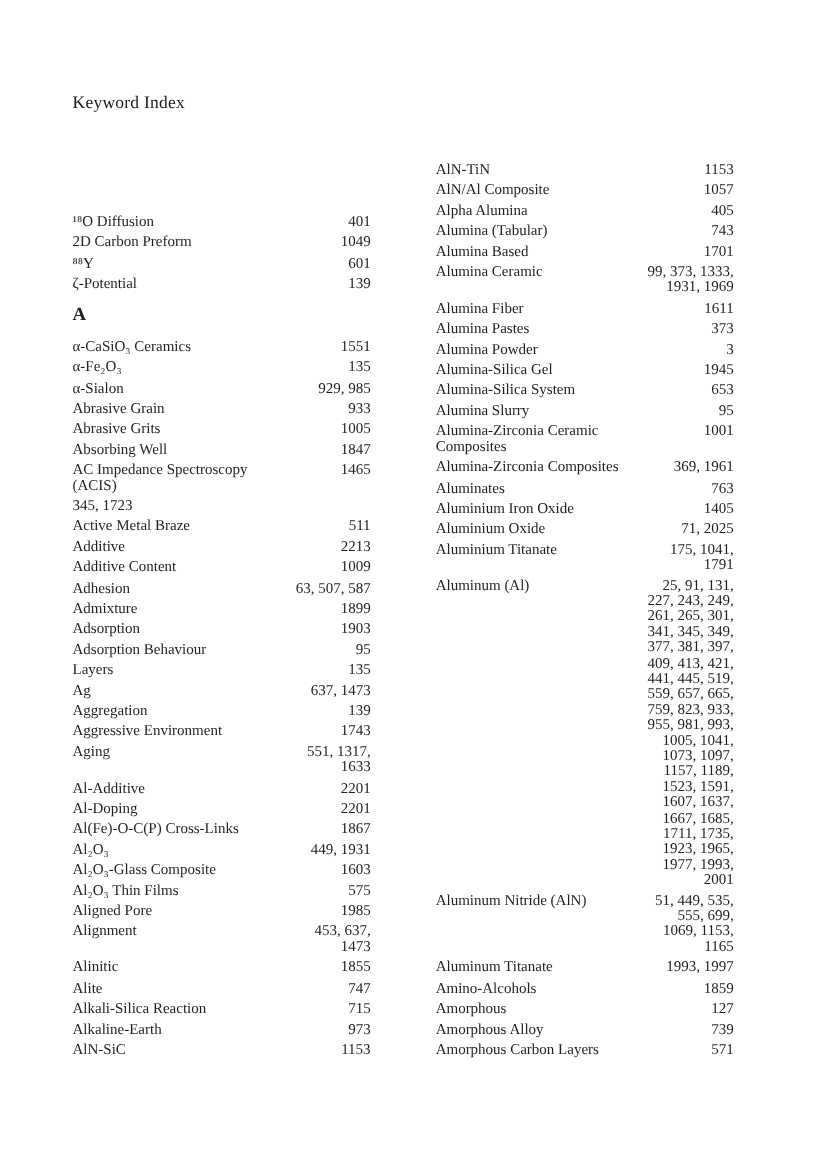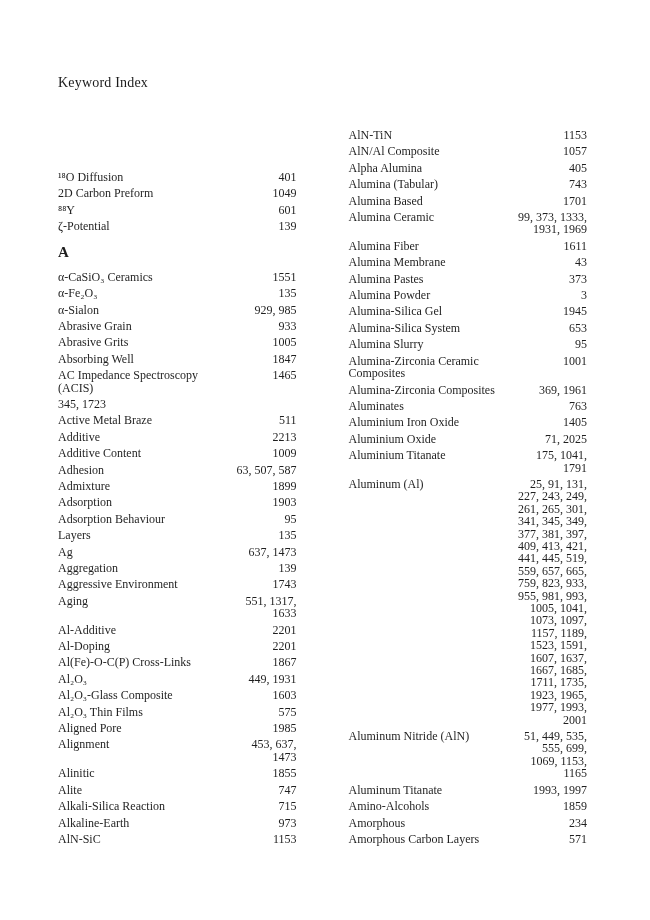--- a/index.html
+++ b/index.html
@@ -250,24 +250,20 @@
           <div class="pages">1701</div>
         </div>
         <div class="row">
           <div class="term">Alumina Ceramic</div>
           <div class="pages">99, 373, 1333,
 1931, 1969</div>
         </div>
         <div class="row">
           <div class="term">Alumina Fiber</div>
           <div class="pages">1611</div>
-        </div>
-        <div class="row">
-          <div class="term">Alumina Membrane</div>
-          <div class="pages">43</div>
         </div>
         <div class="row">
           <div class="term">Alumina Pastes</div>
           <div class="pages">373</div>
         </div>
         <div class="row">
           <div class="term">Alumina Powder</div>
           <div class="pages">3</div>
         </div>
         <div class="row">
@@ -341,21 +337,25 @@
         <div class="row">
           <div class="term">Aluminum Titanate</div>
           <div class="pages">1993, 1997</div>
         </div>
         <div class="row">
           <div class="term">Amino-Alcohols</div>
           <div class="pages">1859</div>
         </div>
         <div class="row">
           <div class="term">Amorphous</div>
-          <div class="pages">234</div>
+          <div class="pages">127</div>
+        </div>
+        <div class="row">
+          <div class="term">Amorphous Alloy</div>
+          <div class="pages">739</div>
         </div>
         <div class="row">
           <div class="term">Amorphous Carbon Layers</div>
           <div class="pages">571</div>
         </div>
       </div>
   </div>
 </div>
 
 </body></html>

